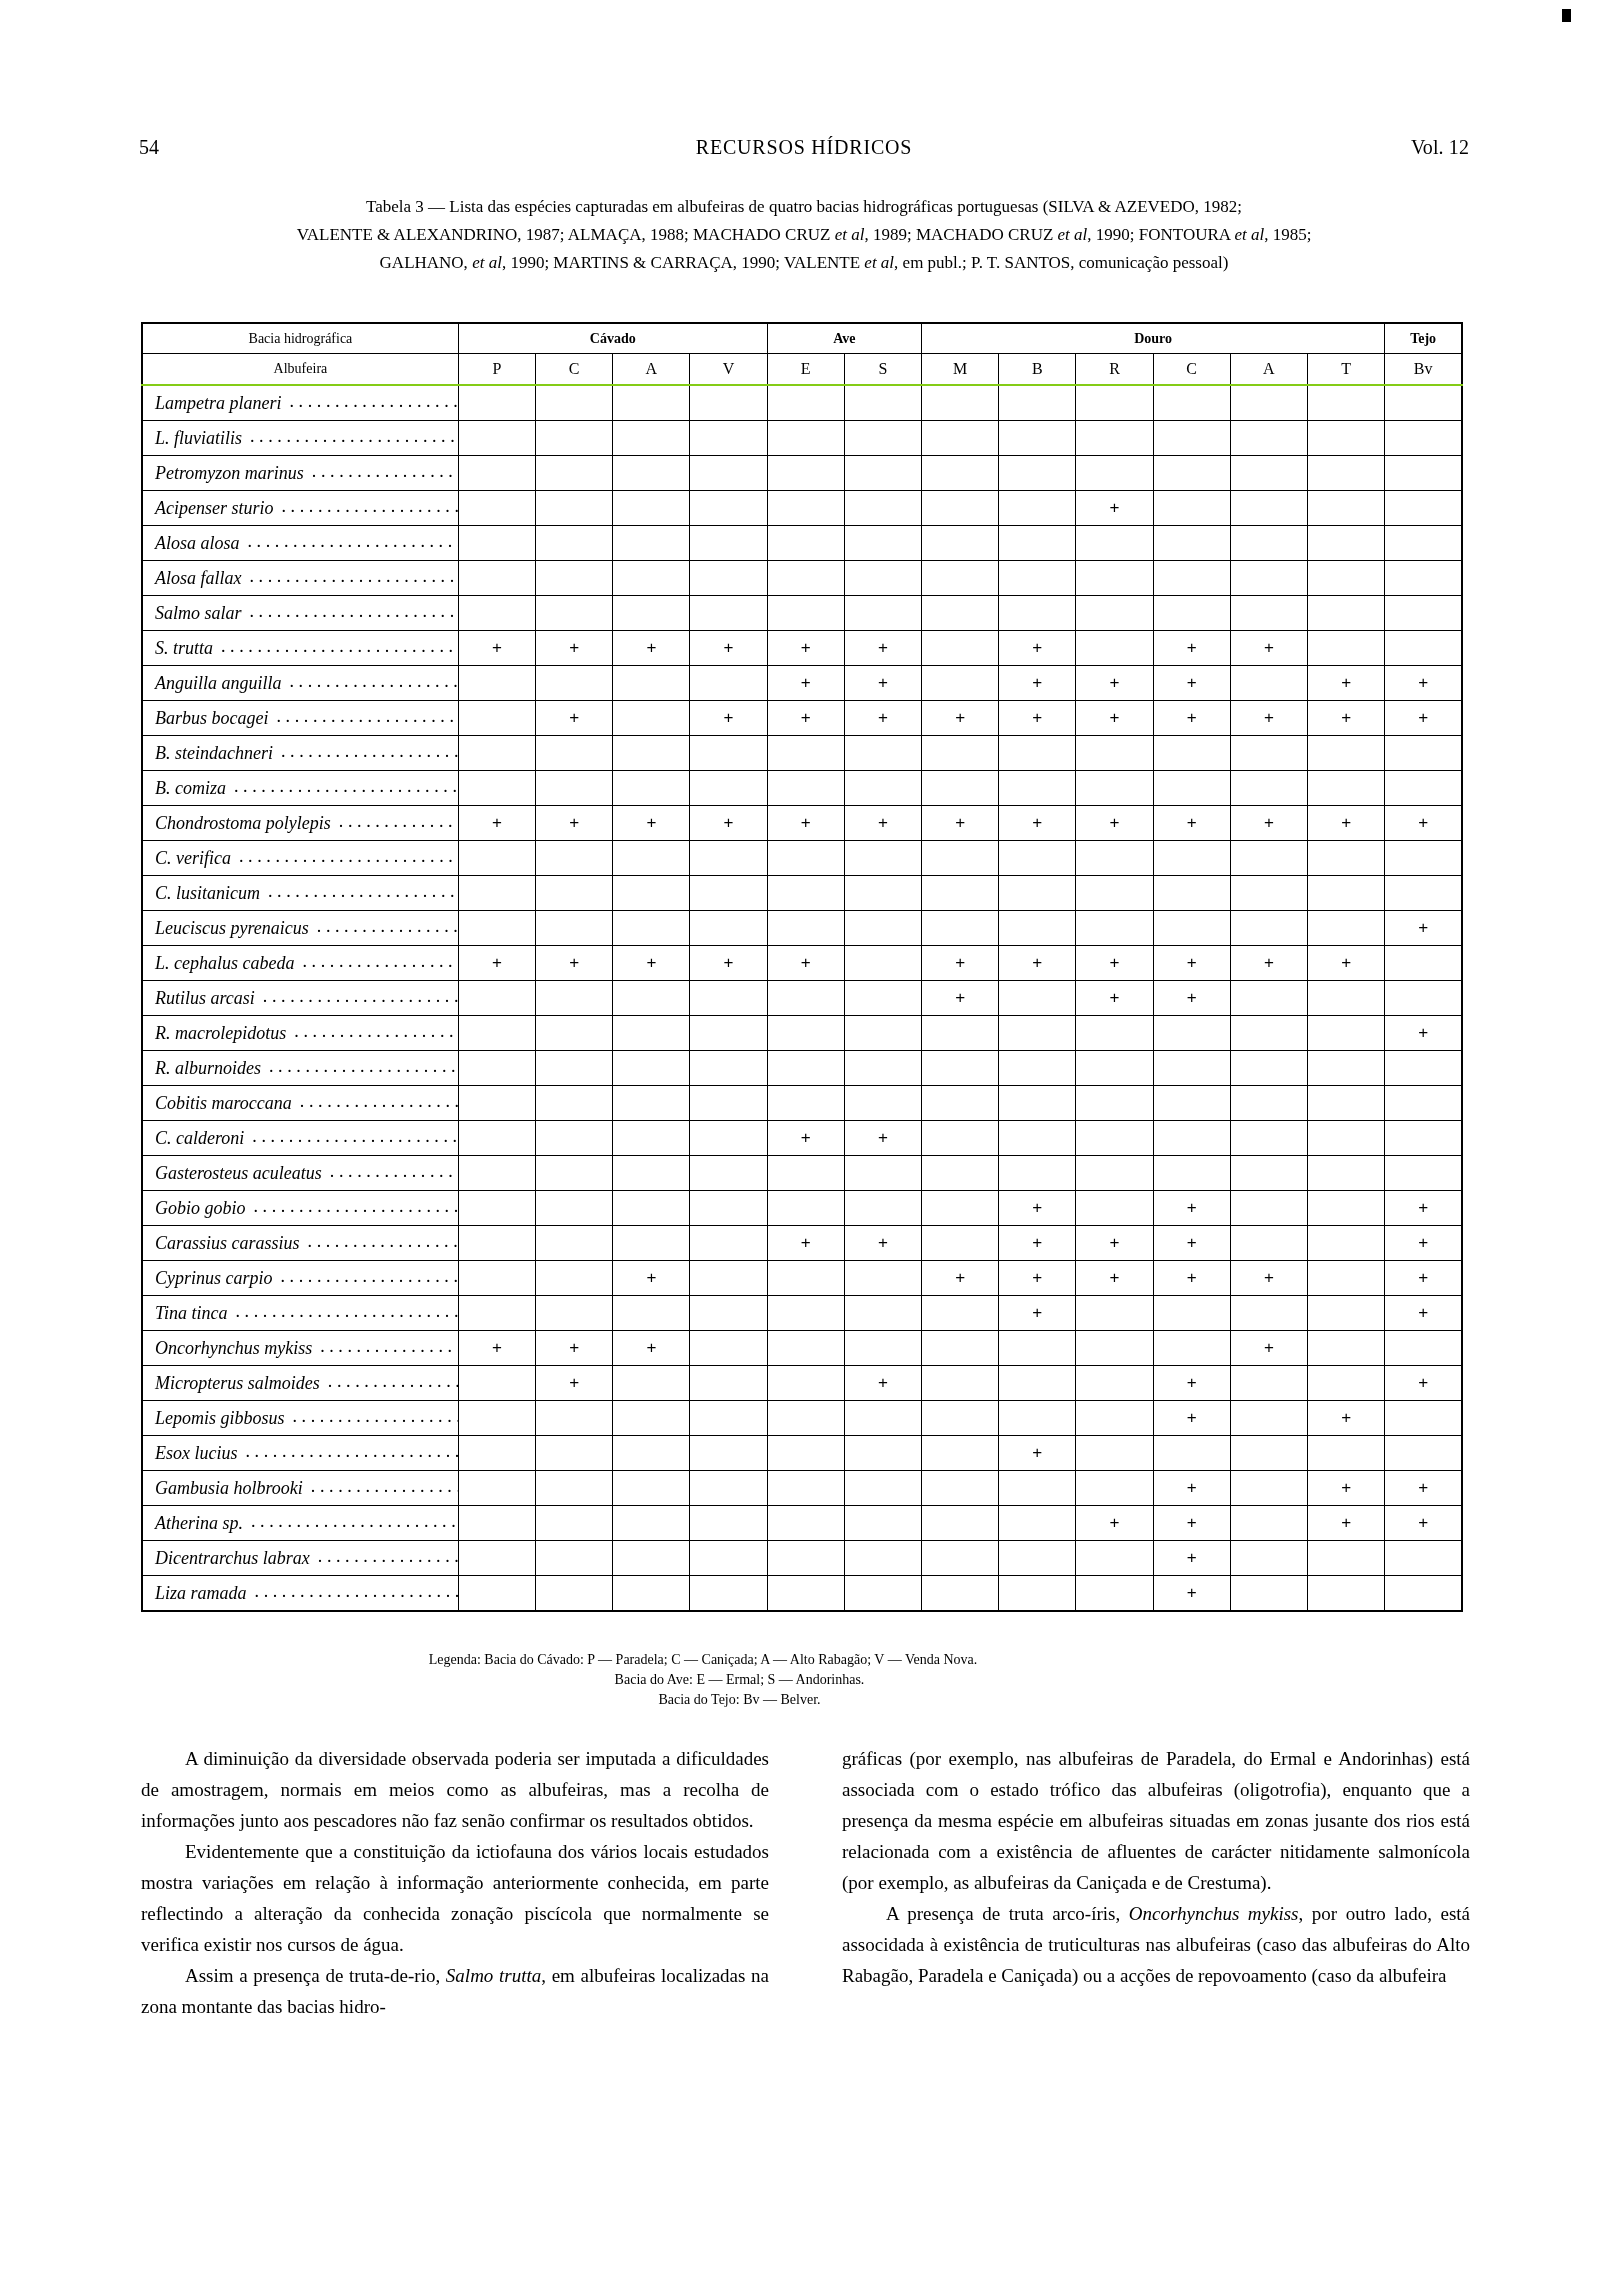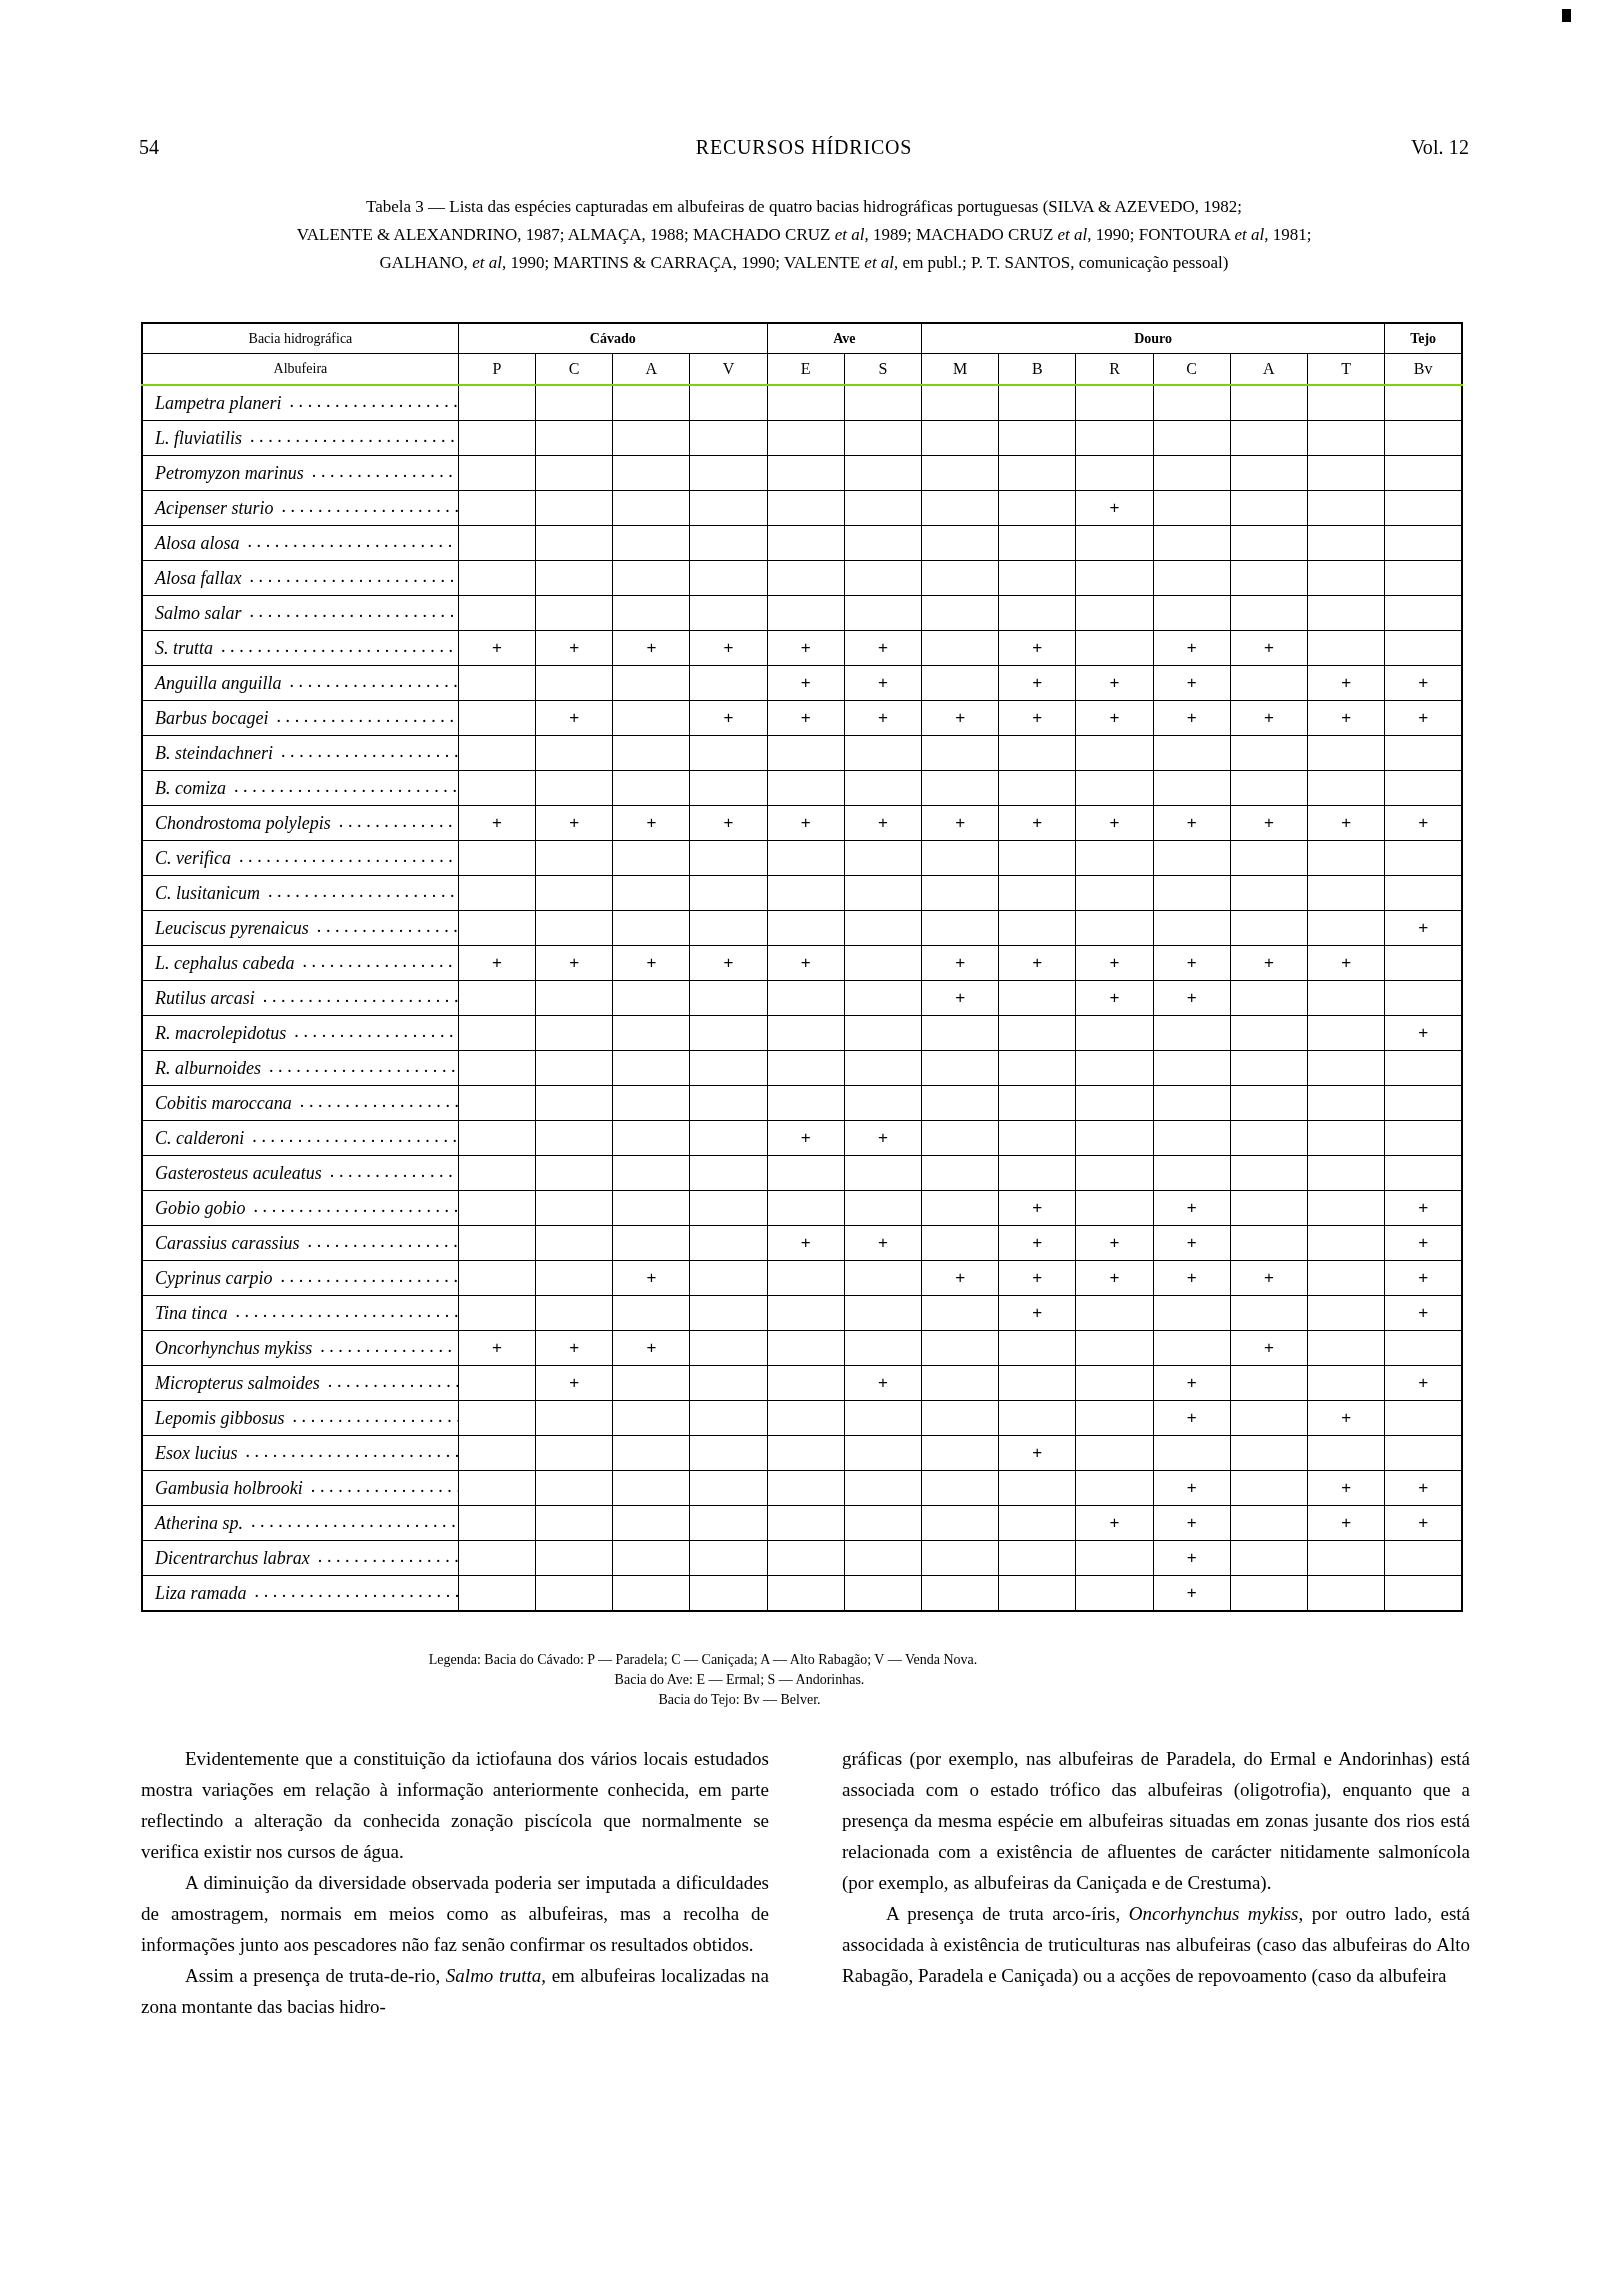--- a/index.html
+++ b/index.html
@@ -134,21 +134,21 @@
   <div class="edge-mark"></div>
 
   <div class="runhead">
     <span class="folio">54</span>
     <span class="title">RECURSOS HÍDRICOS</span>
     <span class="vol">Vol. 12</span>
   </div>
 
   <div class="caption">
     <div>Tabela 3 — Lista das espécies capturadas em albufeiras de quatro bacias hidrográficas portuguesas (SILVA &amp; AZEVEDO, 1982;</div>
-    <div><span>VALENTE &amp; ALEXANDRINO, 1987; ALMAÇA, 1988; MACHADO CRUZ </span><i>et al</i><span>, 1989; MACHADO CRUZ </span><i>et al</i><span>, 1990; FONTOURA </span><i>et al</i><span>, 1981;</span></div>
+    <div><span>VALENTE &amp; ALEXANDRINO, 1987; ALMAÇA, 1988; MACHADO CRUZ </span><i>et al</i><span>, 1989; MACHADO CRUZ </span><i>et al</i><span>, 1990; FONTOURA </span><i>et al</i><span>, 1985;</span></div>
     <div><span>GALHANO, </span><i>et al</i><span>, 1990; MARTINS &amp; CARRAÇA, 1990; VALENTE </span><i>et al</i><span>, em publ.; P. T. SANTOS, comunicação pessoal)</span></div>
   </div>
 
   <div class="tbl-wrap">
     <table class="species">
       <colgroup id="colgroup-holder">
           <col class="c-name">
           <col class="c-dat">
           <col class="c-dat">
           <col class="c-dat">
@@ -754,22 +754,22 @@
   </div>
 
   <div class="legend">
     <span class="lrow">Legenda:  Bacia do Cávado: P — Paradela; C — Caniçada; A — Alto Rabagão; V — Venda Nova.</span>
     <span class="lrow ind">Bacia do Ave: E — Ermal; S — Andorinhas.</span>
     <span class="lrow ind">Bacia do Tejo: Bv — Belver.</span>
   </div>
 
   <div class="cols">
     <div class="col">
+      <p>A diminuição da diversidade observada poderia ser imputada a dificuldades de amostragem, normais em meios como as albufeiras, mas a recolha de informações junto aos pescadores não faz senão confirmar os resultados obtidos.</p>
       <p>Evidentemente que a constituição da ictiofauna dos vários locais estudados mostra variações em relação à informação anteriormente conhecida, em parte reflectindo a alteração da conhecida zonação piscícola que normalmente se verifica existir nos cursos de água.</p>
-      <p>A diminuição da diversidade observada poderia ser imputada a dificuldades de amostragem, normais em meios como as albufeiras, mas a recolha de informações junto aos pescadores não faz senão confirmar os resultados obtidos.</p>
       <p><span>Assim a presença de truta-de-rio, </span><i>Salmo trutta</i><span>, em albufeiras localizadas na zona montante das bacias hidro-</span></p>
     </div>
     <div class="col">
       <p class="noind">gráficas (por exemplo, nas albufeiras de Paradela, do Ermal e Andorinhas) está associada com o estado trófico das albufeiras (oligotrofia), enquanto que a presença da mesma espécie em albufeiras situadas em zonas jusante dos rios está relacionada com a existência de afluentes de carácter nitidamente salmonícola (por exemplo, as albufeiras da Caniçada e de Crestuma).</p>
       <p><span>A presença de truta arco-íris, </span><i>Oncorhynchus mykiss</i><span>, por outro lado, está associdada à existência de truticulturas nas albufeiras (caso das albufeiras do Alto Rabagão, Paradela e Caniçada) ou a acções de repovoamento (caso da albufeira</span></p>
     </div>
   </div>
 
 </div>
 

